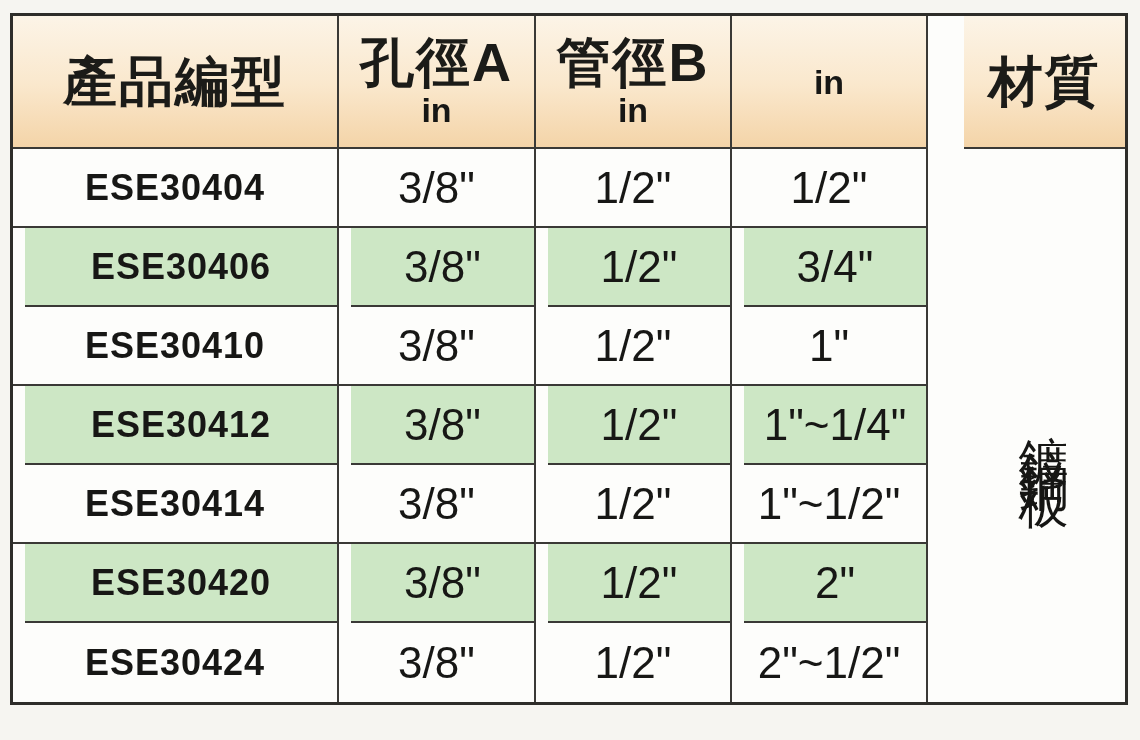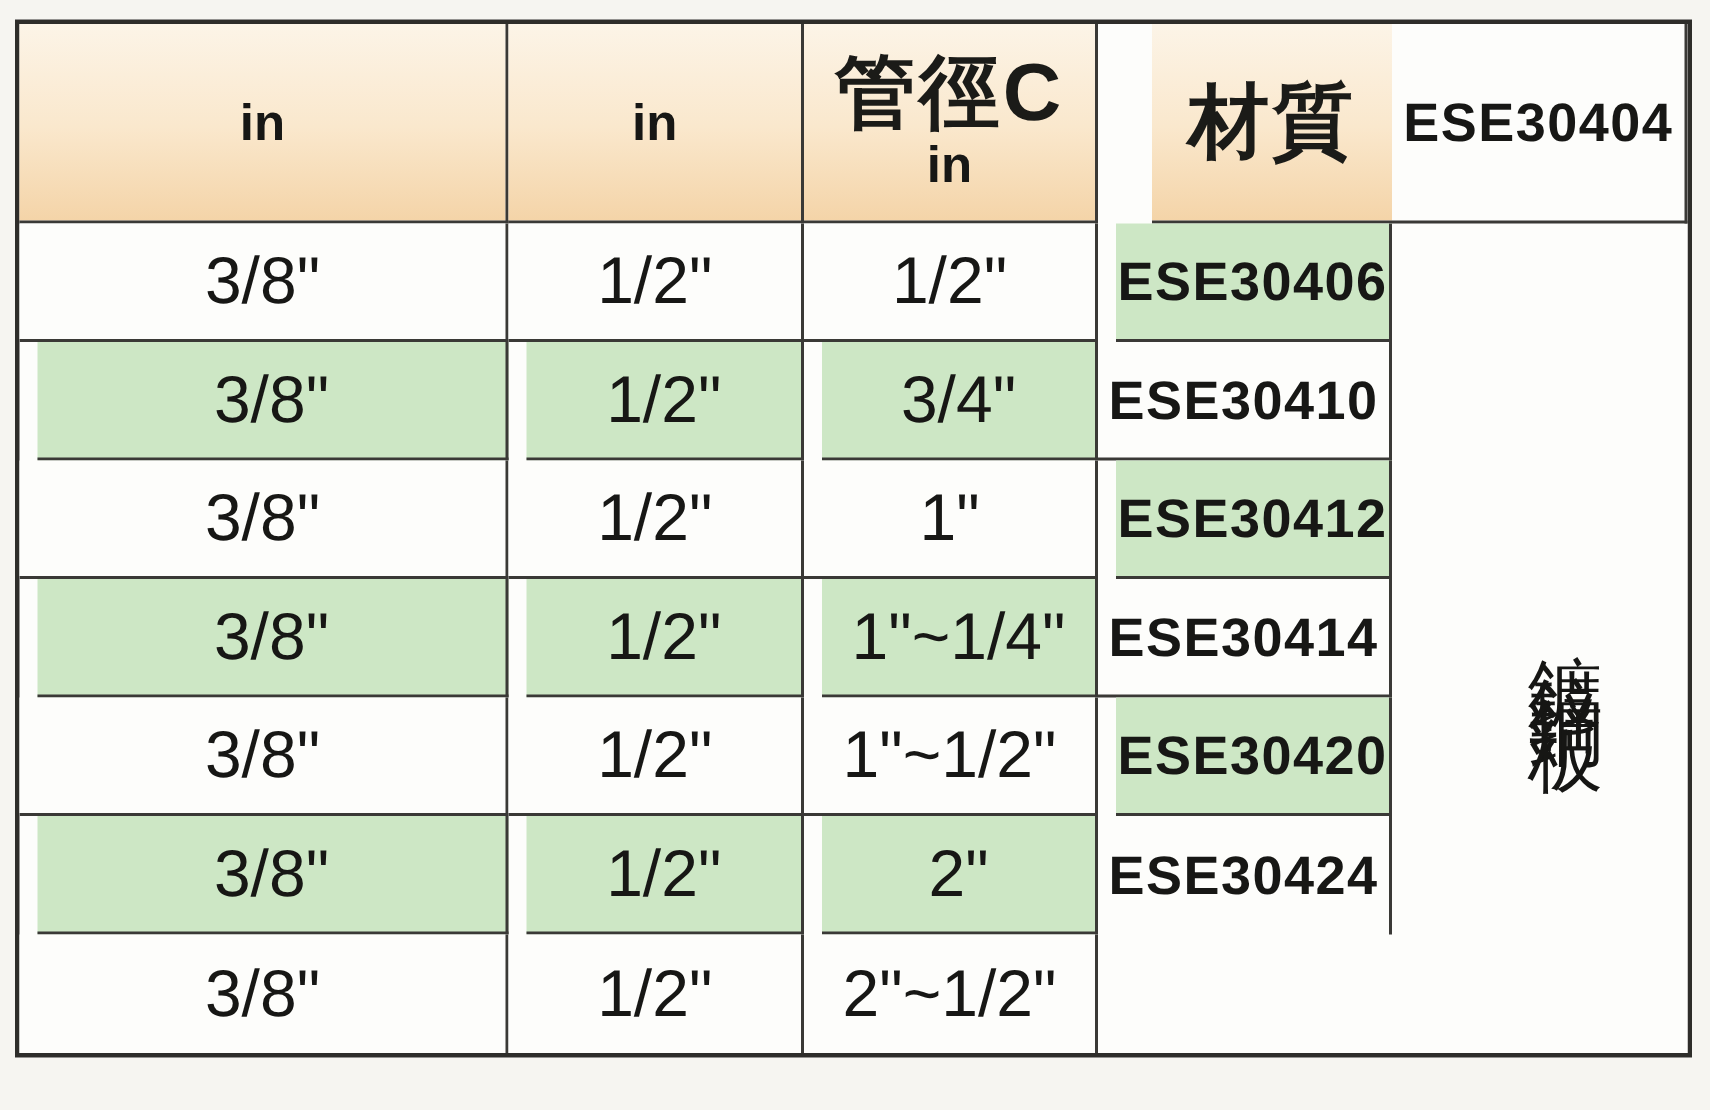--- a/index.html
+++ b/index.html
@@ -83,27 +83,31 @@
     color: #161614;
   }
 </style>
 </head>
 <body>
 
 <div class="page">
   <div class="spec-table" id="grid">
 
     <div class="cell header-cell">
+      <span class="h-cjk">產品編型</span>
+    </div>
+    <div class="cell header-cell">
+      <span class="h-cjk">孔徑A</span>
       <span class="h-unit">in</span>
     </div>
     <div class="cell header-cell">
+      <span class="h-cjk">管徑B</span>
       <span class="h-unit">in</span>
     </div>
     <div class="cell header-cell">
-      <span class="h-cjk">管徑C</span>
       <span class="h-unit">in</span>
     </div>
     <div class="cell header-cell no-right">
       <span class="h-cjk">材質</span>
     </div>
 
     <div class="cell material-cell no-right">
       <span class="material-text">鍍鋅鋼板</span>
     </div>
 

